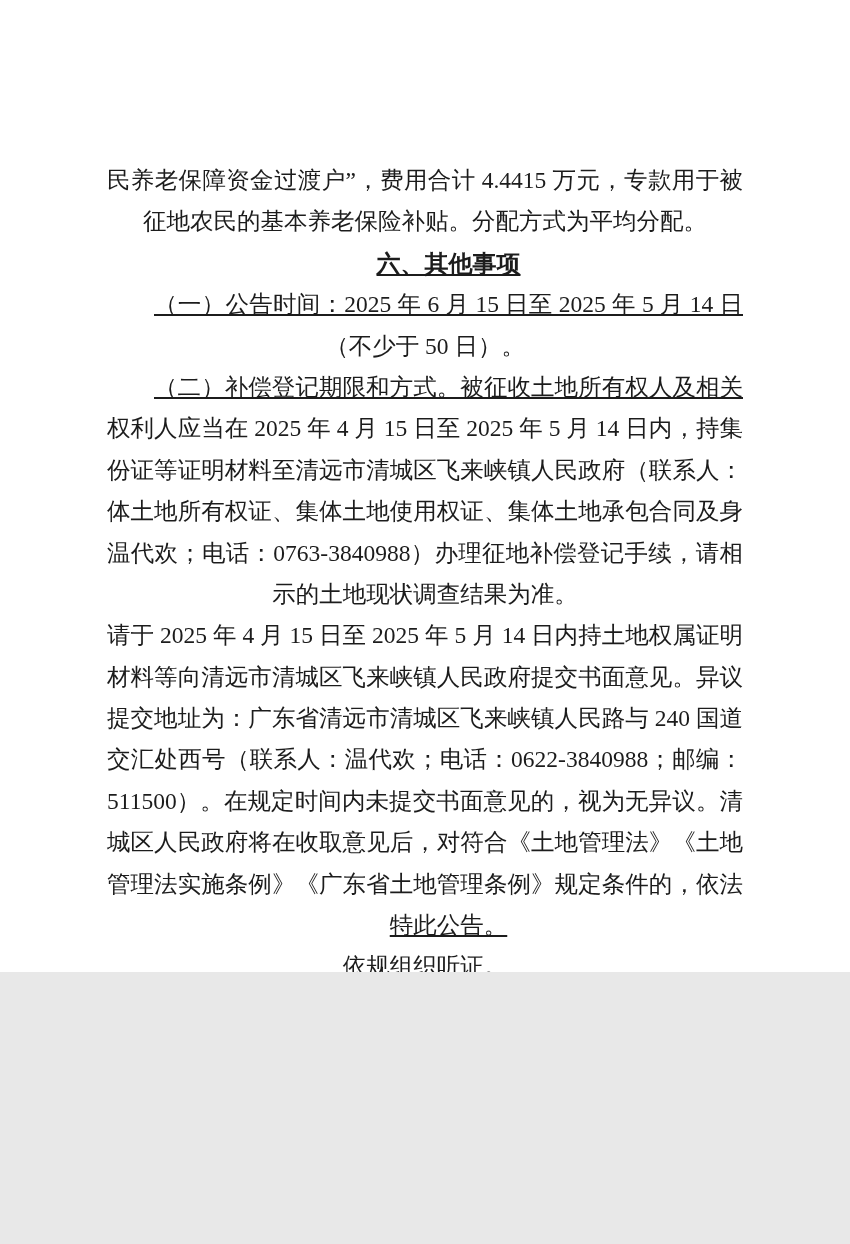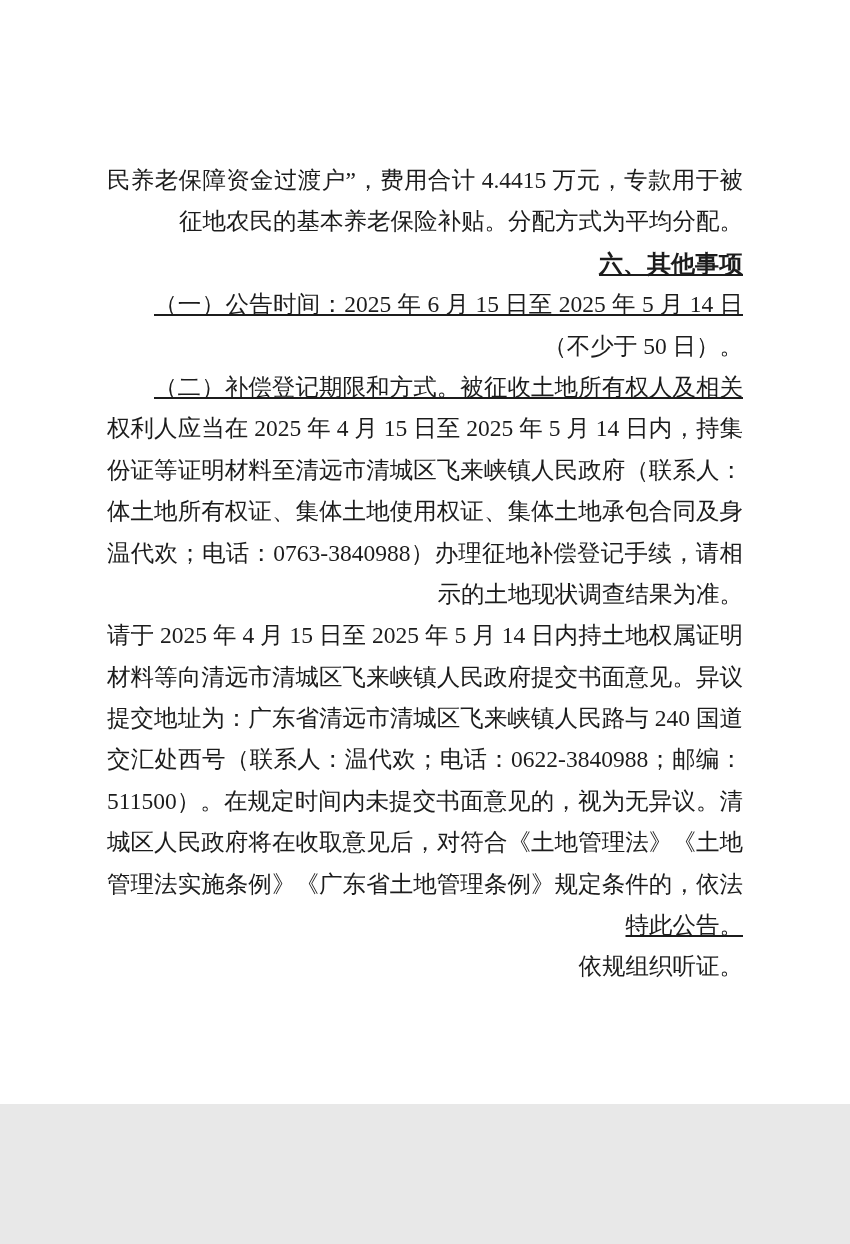--- a/index.html
+++ b/index.html
@@ -1,38 +1,38 @@
 <!DOCTYPE html>
 <html><head>
 <meta charset="utf-8">
 <style>
   * { margin: 0; padding: 0; box-sizing: border-box; }
   html, body { width: 850px; height: 1244px; }
   body { background: #e8e8e8; }
   .page {
     position: relative;
     width: 850px;
-    height: 1104px;
+    height: 972px;
     background: #ffffff;
     font-family: "Liberation Serif", "DejaVu Serif", serif;
     color: #1c1c1c;
     overflow: hidden;
   }
   .text-block {
     position: absolute;
     left: 107px;
     top: 160px;
     width: 636px;
   }
   .line {
     font-size: 23.5px;
     line-height: 41.4px;
     height: 41.4px;
     white-space: nowrap;
-    text-align: right;
+    text-align: center;
     color: #1c1c1c;
   }
   .line.fill {
     white-space: normal;
     text-align: justify;
     text-align-last: justify;
     text-justify: inter-character;
   }
   .line.indent { padding-left: 47px; text-decoration: underline; }
   .line.heading {

